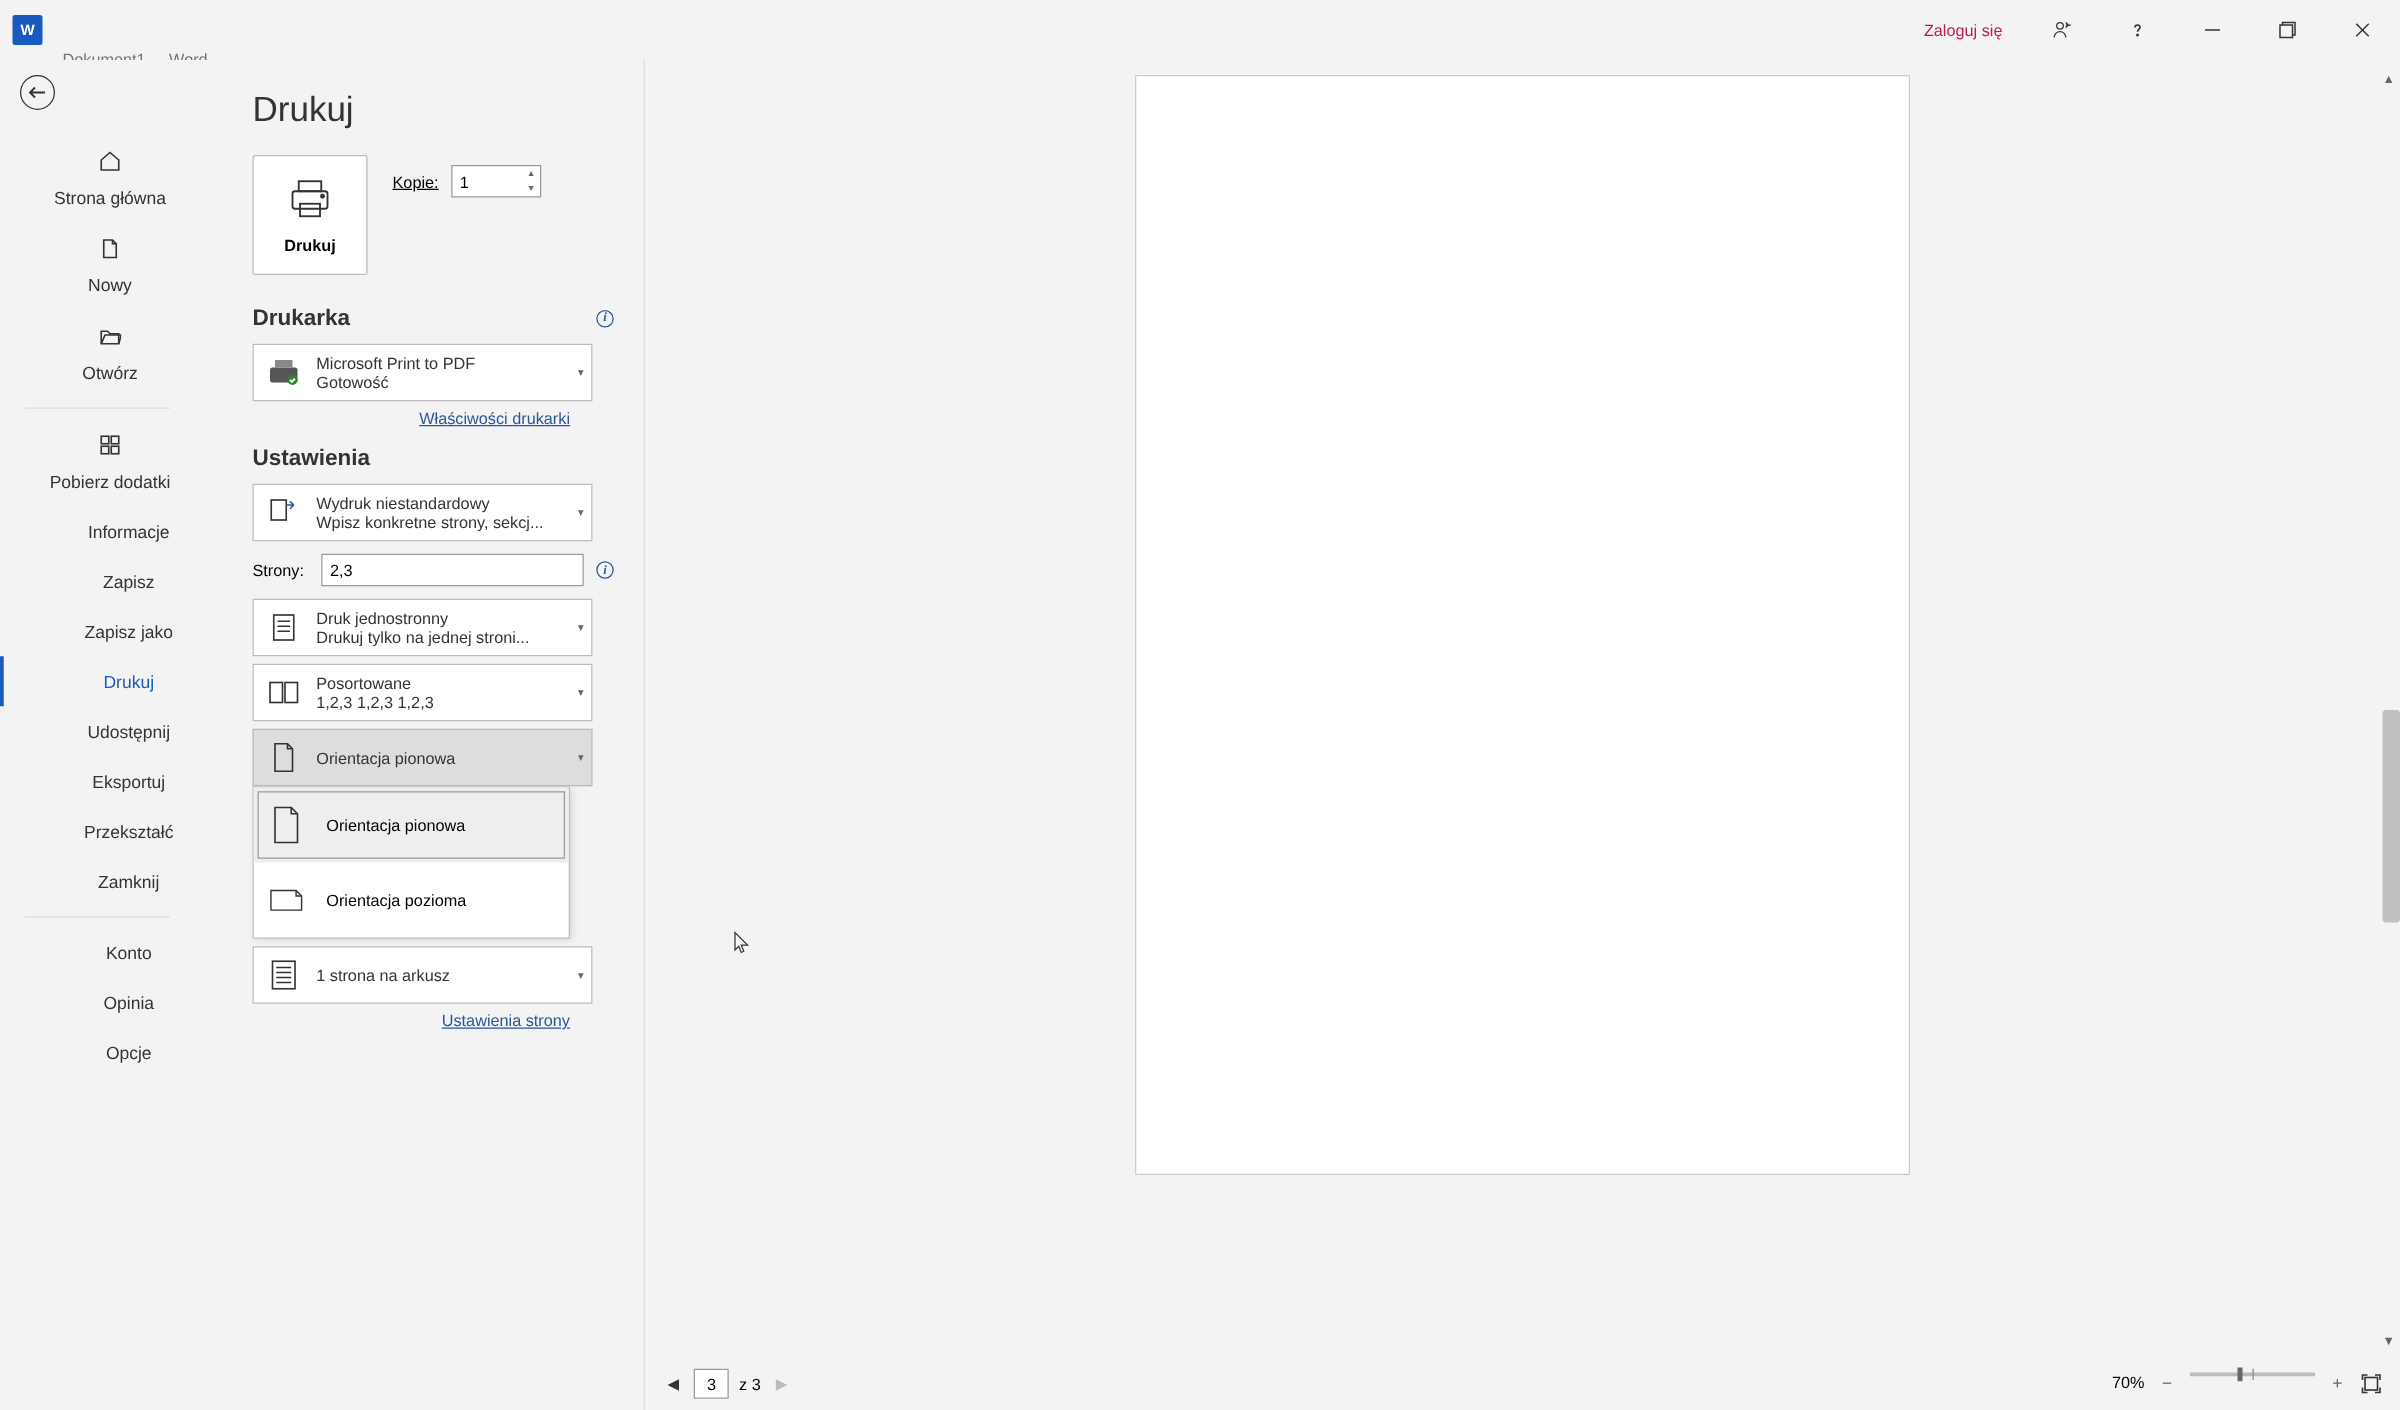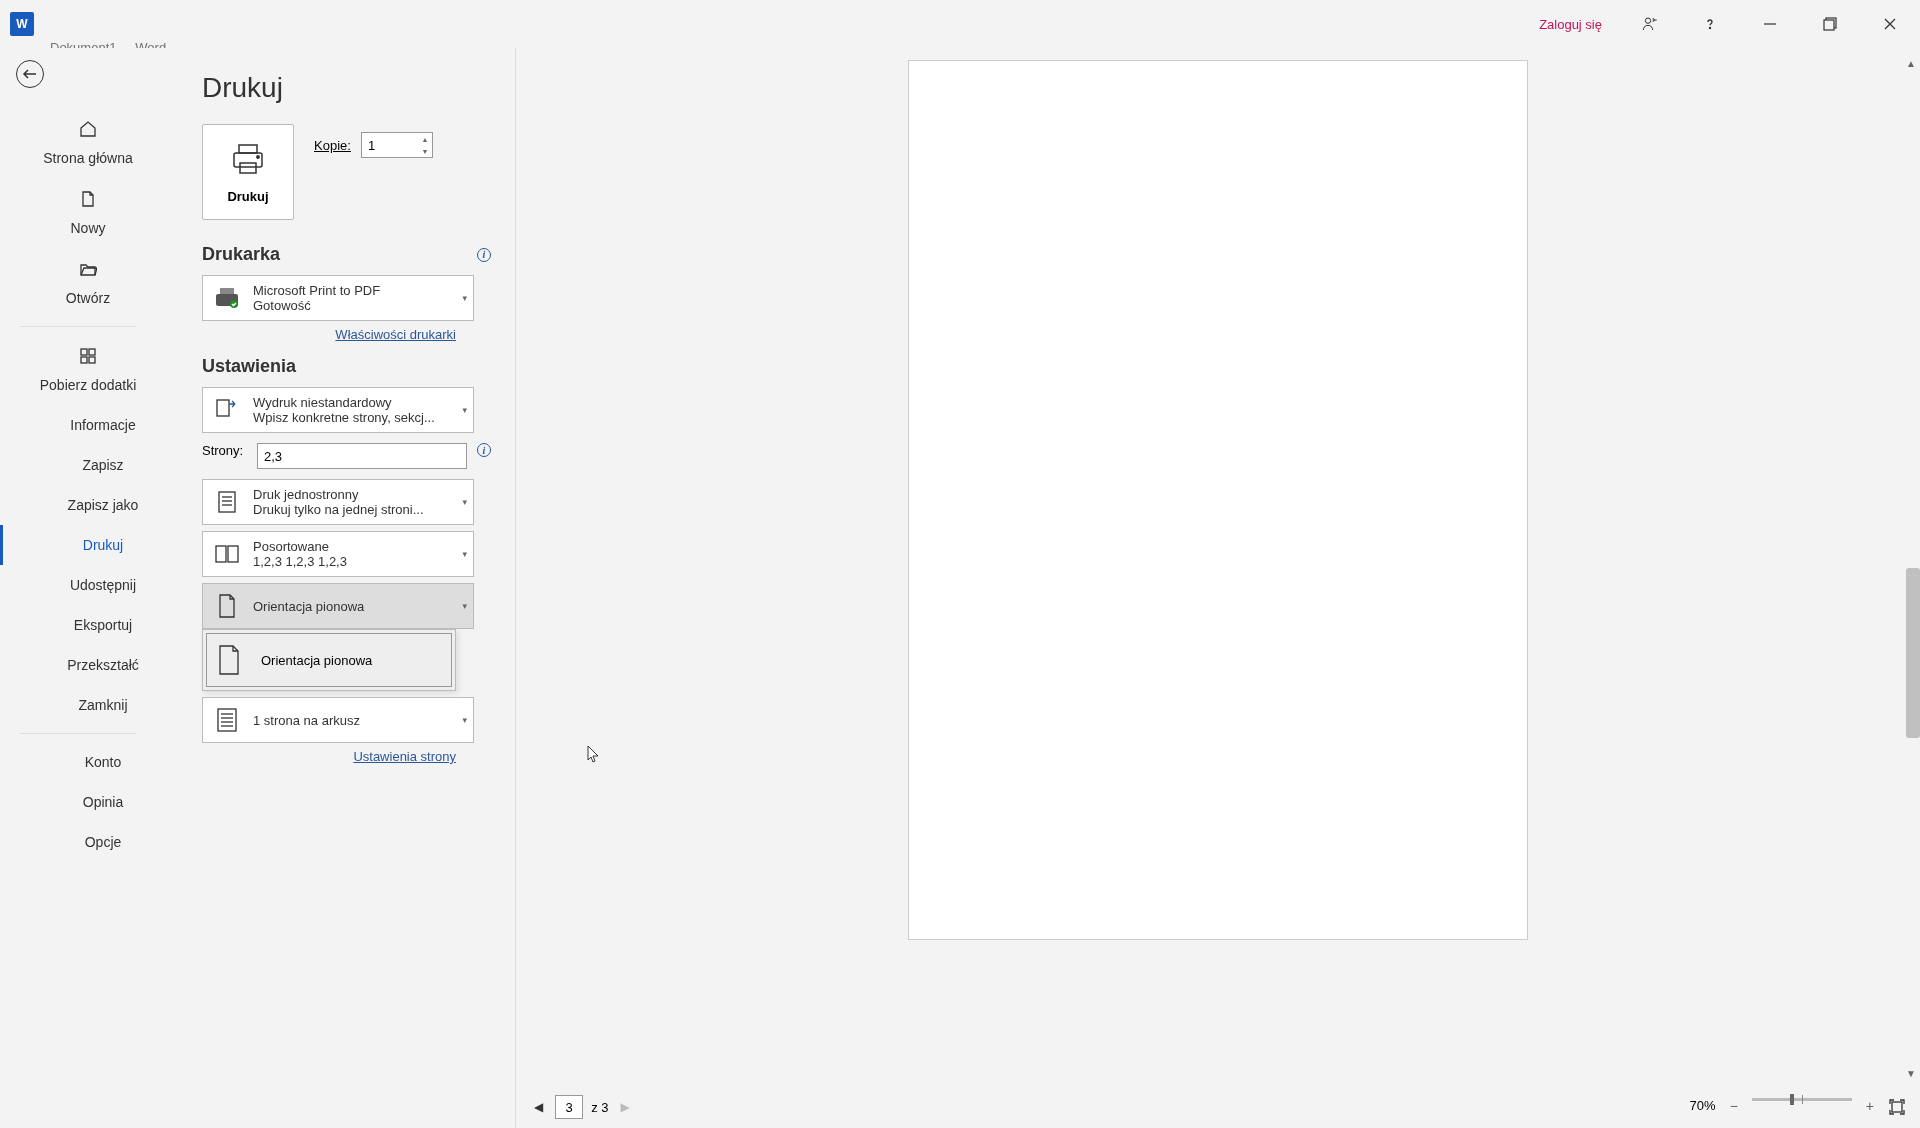--- a/index.html
+++ b/index.html
@@ -47,21 +47,21 @@
     .dropdown { width: 272px; border: 1px solid #bbb; background: white; padding: 6px 24px 6px 10px; position: relative; display: flex; align-items: center; gap: 12px; cursor: pointer; min-height: 46px; }
     .dropdown.active { background: #ddd; }
     .dropdown-icon { width: 28px; height: 28px; flex-shrink: 0; display: flex; align-items: center; justify-content: center; }
     .dropdown-text { flex: 1; min-width: 0; }
     .dropdown-title { font-size: 13px; color: #333; white-space: nowrap; overflow: hidden; text-overflow: ellipsis; }
     .dropdown-sub { font-size: 13px; color: #333; white-space: nowrap; overflow: hidden; text-overflow: ellipsis; }
     .dropdown-caret { position: absolute; right: 6px; top: 50%; transform: translateY(-50%); font-size: 9px; color: #666; }
     
     .link { color: #2b579a; text-decoration: underline; font-size: 13px; cursor: pointer; text-align: right; margin: 6px 0 14px 0; width: 254px; }
     
-    .pages-row { display: flex; gap: 10px; margin: 10px 0; }
+    .pages-row { display: flex; align-items: center; gap: 10px; margin: 10px 0; }
     .pages-label { font-size: 13px; width: 45px; }
     .pages-input { flex: 1; height: 26px; border: 1px solid #999; padding: 2px 6px; font-size: 13px; background: white; }
     
     .orientation-popup { width: 254px; border: 1px solid #bbb; background: white; box-shadow: 2px 2px 6px rgba(0,0,0,0.1); }
     .orient-item { display: flex; align-items: center; padding: 14px 12px; gap: 18px; font-size: 13px; cursor: pointer; }
     .orient-item.selected { background: #eee; outline: 1px solid #999; outline-offset: -4px; }
     .orient-icon { width: 28px; height: 32px; display: flex; align-items: center; justify-content: center; }
     .cursor-pointer { position: absolute; left: 430px; top: 696px; pointer-events: none; }
     
     .preview-area { flex: 1; background: #f3f3f3; position: relative; display: flex; flex-direction: column; }
@@ -324,20 +324,29 @@
       <div class="orientation-popup">
         <div class="orient-item selected">
           <div class="orient-icon">
             <svg viewBox="0 0 28 32" fill="none" stroke="#333" stroke-width="1.3">
                 <path d="M5 2h13l5 5v23H5z"></path>
                 <path d="M18 2v5h5"></path>
               </svg>
           </div>
           <span>Orientacja pionowa</span>
         </div>
+        <div class="orient-item">
+          <div class="orient-icon">
+            <svg viewBox="0 0 32 28" fill="none" stroke="#333" stroke-width="1.3">
+                <path d="M2 5h23l5 5v13H2z"></path>
+                <path d="M25 5v5h5"></path>
+              </svg>
+          </div>
+          <span>Orientacja pozioma</span>
+        </div>
       </div>
 
       <div class="dropdown" style="margin-top:6px;">
         <div class="dropdown-icon">
           <svg viewBox="0 0 28 28" fill="none" stroke="#333" stroke-width="1.3">
               <rect x="5" y="3" width="18" height="22"></rect>
               <line x1="8" y1="8" x2="20" y2="8"></line>
               <line x1="8" y1="12" x2="20" y2="12"></line>
               <line x1="8" y1="16" x2="20" y2="16"></line>
               <line x1="8" y1="20" x2="20" y2="20"></line>

